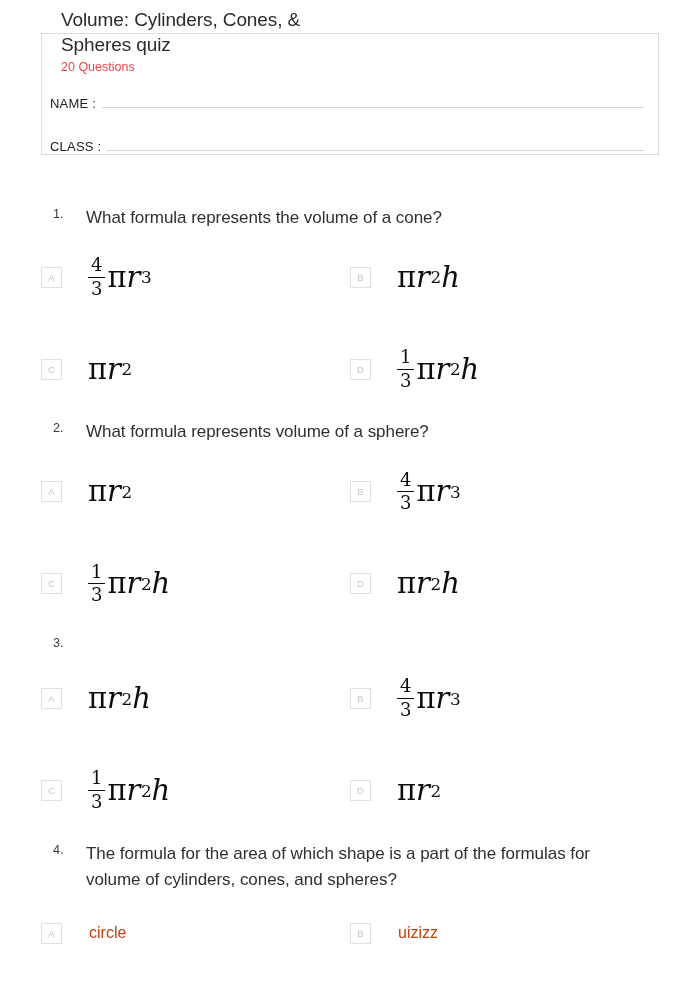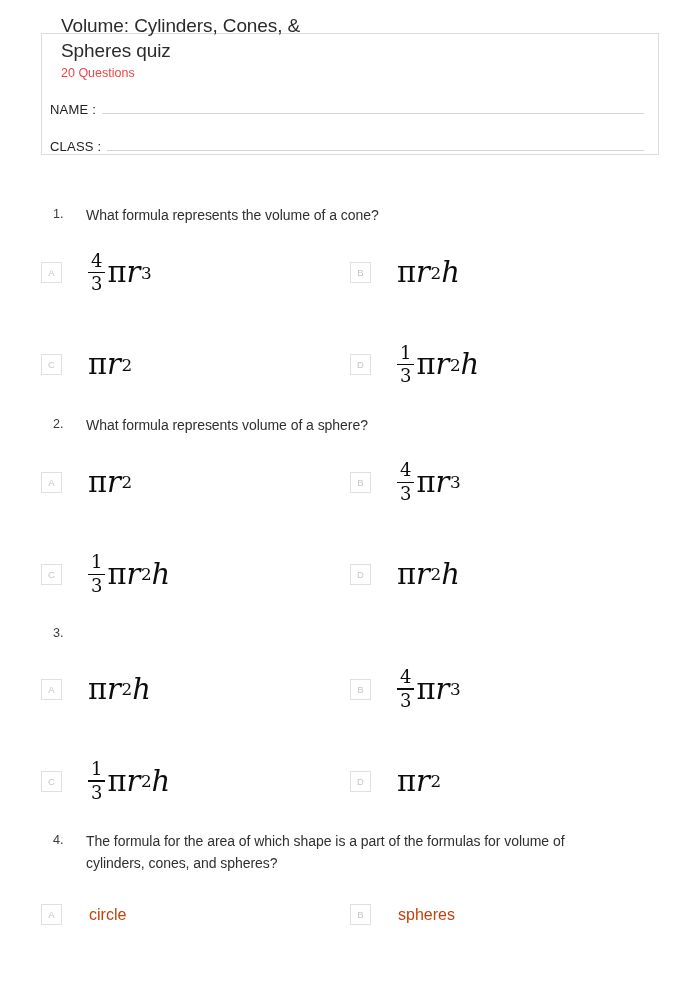--- a/index.html
+++ b/index.html
@@ -62,21 +62,21 @@
     font-size: 12.5px;
     color: #ef4444;
     line-height: 1.35;
     margin-top: 1px;
   }
   .header-right {
     flex: 1;
     padding: 17px 14px 0 8px;
     display: flex;
     flex-direction: column;
-    gap: 19px;
+    gap: 25px;
   }
   .field-row {
     display: flex;
     align-items: baseline;
     font-size: 13px;
     color: #1f1f1f;
   }
   .field-label {
     white-space: nowrap;
     letter-spacing: 0.2px;
@@ -100,21 +100,21 @@
     padding-left: 12px;
   }
   .q-num {
     width: 33px;
     flex: none;
     font-size: 12.6px;
     color: #3a3a3a;
     line-height: 1.5;
   }
   .q-text {
-    font-size: 14px;
+    font-size: 17px;
     color: #2f2f2f;
     line-height: 1.55;
     max-width: 540px;
     letter-spacing: -0.05px;
   }
   .options {
     display: grid;
     grid-template-columns: 1fr 1fr;
     column-gap: 0;
   }
@@ -403,19 +403,19 @@
         <div class="q-num">4.</div>
         <div class="q-text">The formula for the area of which shape is a part of the formulas for volume of cylinders, cones, and spheres?</div>
       </div>
       <div class="options" style="margin-top:18px;">
         <div class="option text-opt">
           <div class="opt-letter">A</div>
           <div class="opt-text">circle</div>
         </div>
         <div class="option text-opt">
           <div class="opt-letter">B</div>
-          <div class="opt-text">spheres</div>
+          <div class="opt-text">uizizz</div>
         </div>
       </div>
     </div>
 
   </div>
 </div>
 
 </body></html>

